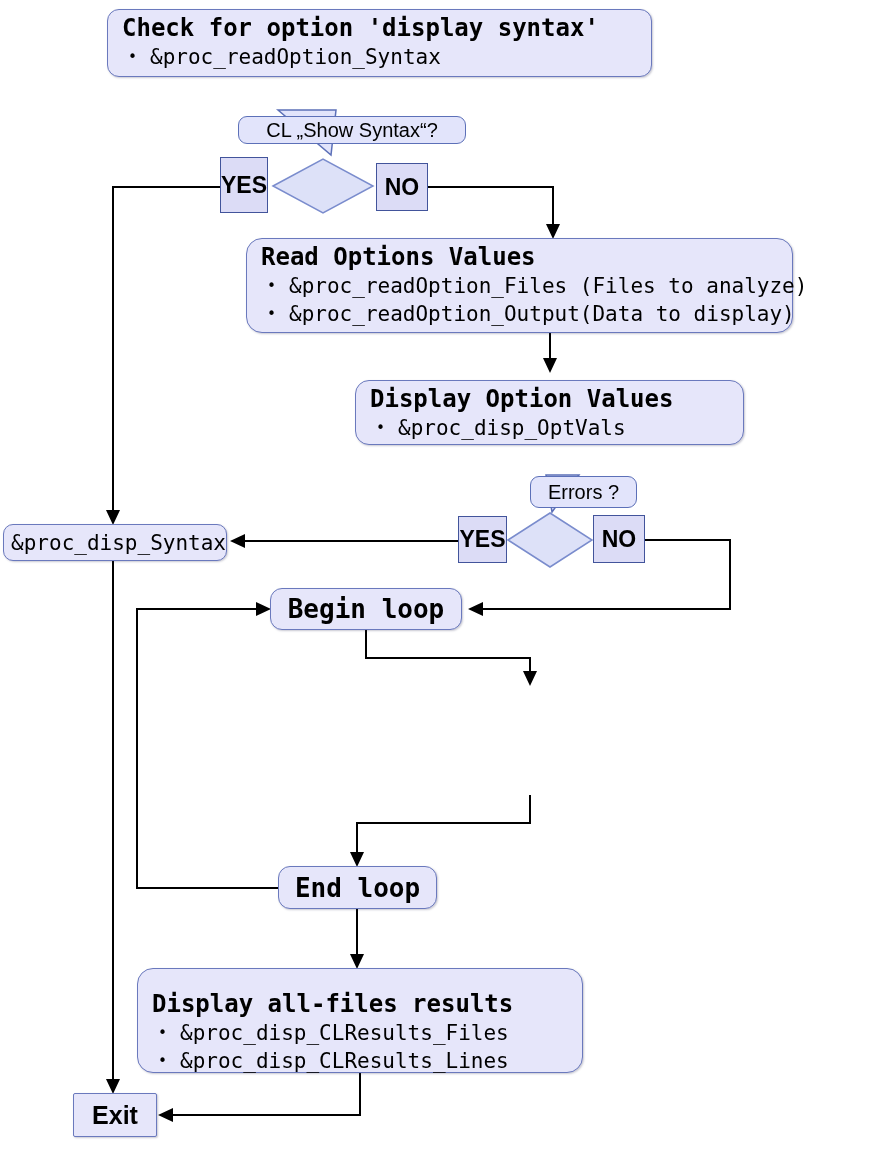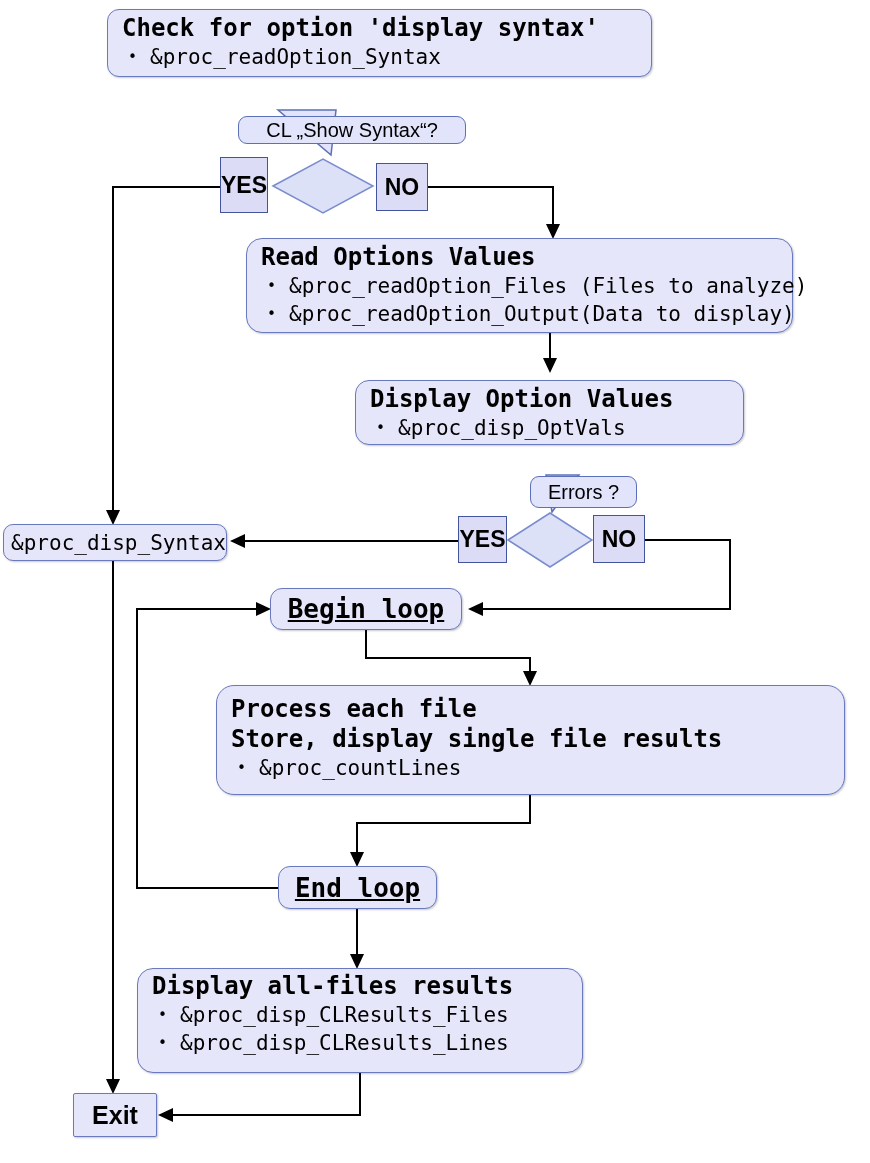--- a/index.html
+++ b/index.html
@@ -25,21 +25,21 @@
   .bullet::before{content:"•";font-size:15px;margin-right:13px;vertical-align:2px;}
   .smallbox{position:absolute;box-sizing:border-box;background:var(--small_fill);
         border:1.6px solid var(--small_border);z-index:2;
         display:flex;align-items:center;justify-content:center;
         font-family:"Liberation Sans",sans-serif;font-weight:bold;font-size:23px;}
   .callout{position:absolute;box-sizing:border-box;background:var(--callout_fill);
         border:1.5px solid var(--callout_border);border-radius:9px;z-index:2;
         display:flex;align-items:center;justify-content:center;
         font-family:"Liberation Sans",sans-serif;font-size:20px;margin-top:33px;}
   .monocenter{display:flex;align-items:center;justify-content:flex-end;font-size:21px;}
-  .loopbox{display:flex;align-items:center;justify-content:center;font-weight:bold;font-size:26px;text-decoration:underline;}
+  .loopbox{display:flex;align-items:center;justify-content:center;font-weight:bold;font-size:26px;}
   .exitbox{display:flex;align-items:center;justify-content:center;
         font-family:"Liberation Sans",sans-serif;font-weight:bold;font-size:25px;}
 </style>
 </head>
 <body>
 
 <div id="canvas">
 
   <svg id="wires" viewBox="0 0 870 1163">
 
@@ -118,34 +118,27 @@
   </div>
 
   <div class="node monocenter" style="left:3px;top:524px;width:224px;height:37px;border-radius:10px;">
     <span>&amp;proc_disp_Syntax</span>
   </div>
 
   <div class="node loopbox" style="left:270px;top:588px;width:192px;height:42px;border-radius:12px;">
     <span>Begin loop</span>
   </div>
 
-  <div class="node" style="left:216px;top:685px;width:629px;height:110px;border-radius:18px;">
-    <div class="content" style="padding-top:8px;">
-      <div class="title">Process each file</div>
-      <div class="title">Store, display single file results</div>
-      <div class="bullet">&amp;proc_countLines</div>
-    </div>
-  </div>
 
   <div class="node loopbox" style="left:278px;top:866px;width:159px;height:43px;border-radius:12px;">
     <span>End loop</span>
   </div>
 
   <div class="node" style="left:137px;top:968px;width:446px;height:105px;border-radius:16px;">
-    <div class="content" style="padding-top:2px;">
+    <div class="content" style="padding-top:20px;">
       <div class="title">Display all-files results</div>
       <div class="bullet">&amp;proc_disp_CLResults_Files</div>
       <div class="bullet">&amp;proc_disp_CLResults_Lines</div>
     </div>
   </div>
 
   <div class="node exitbox" style="left:73px;top:1093px;width:84px;height:44px;border-radius:2px;">
     <span>Exit</span>
   </div>
 

